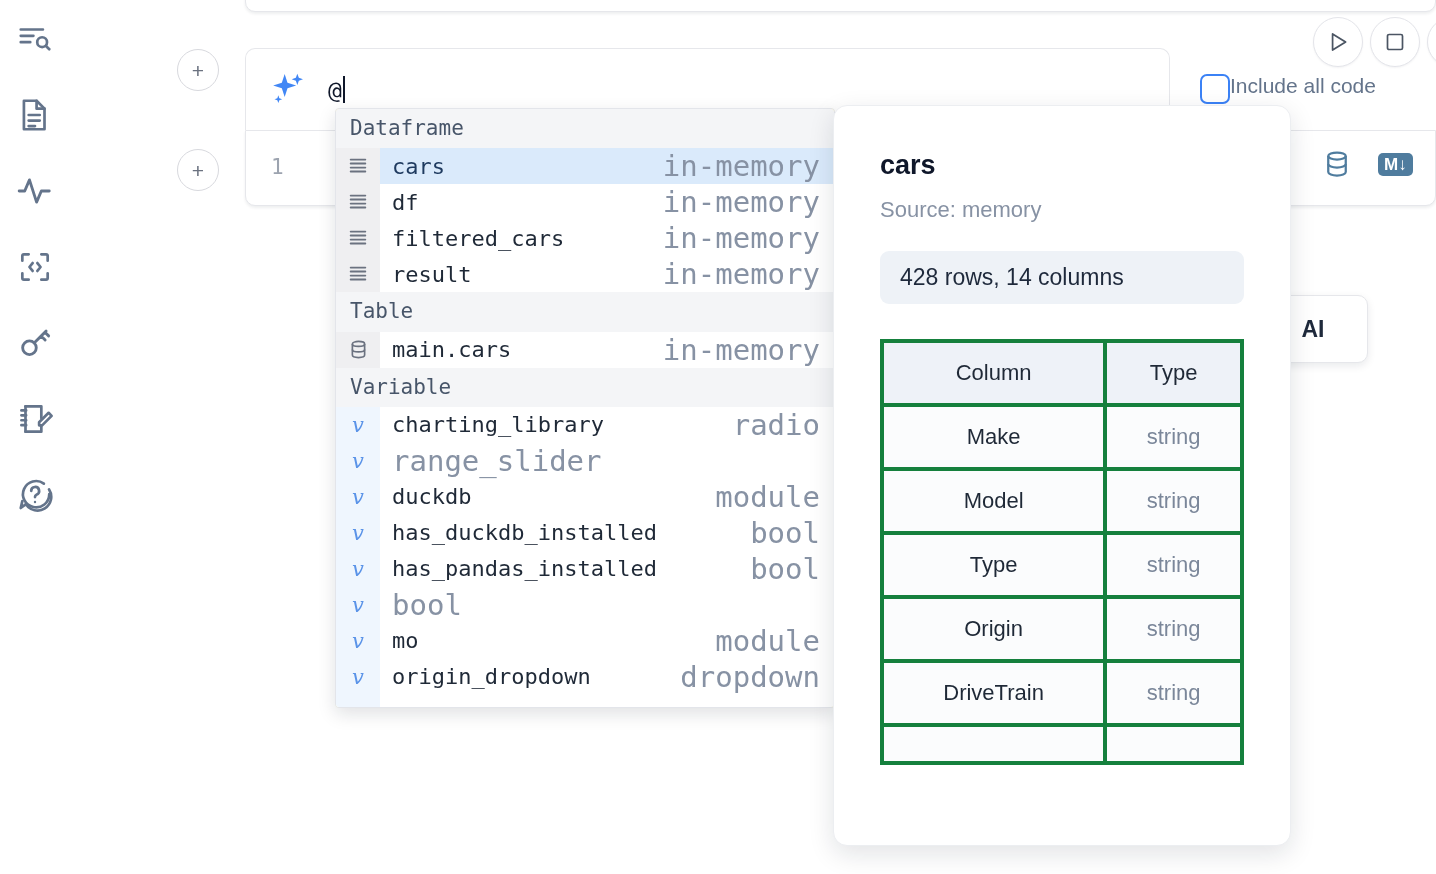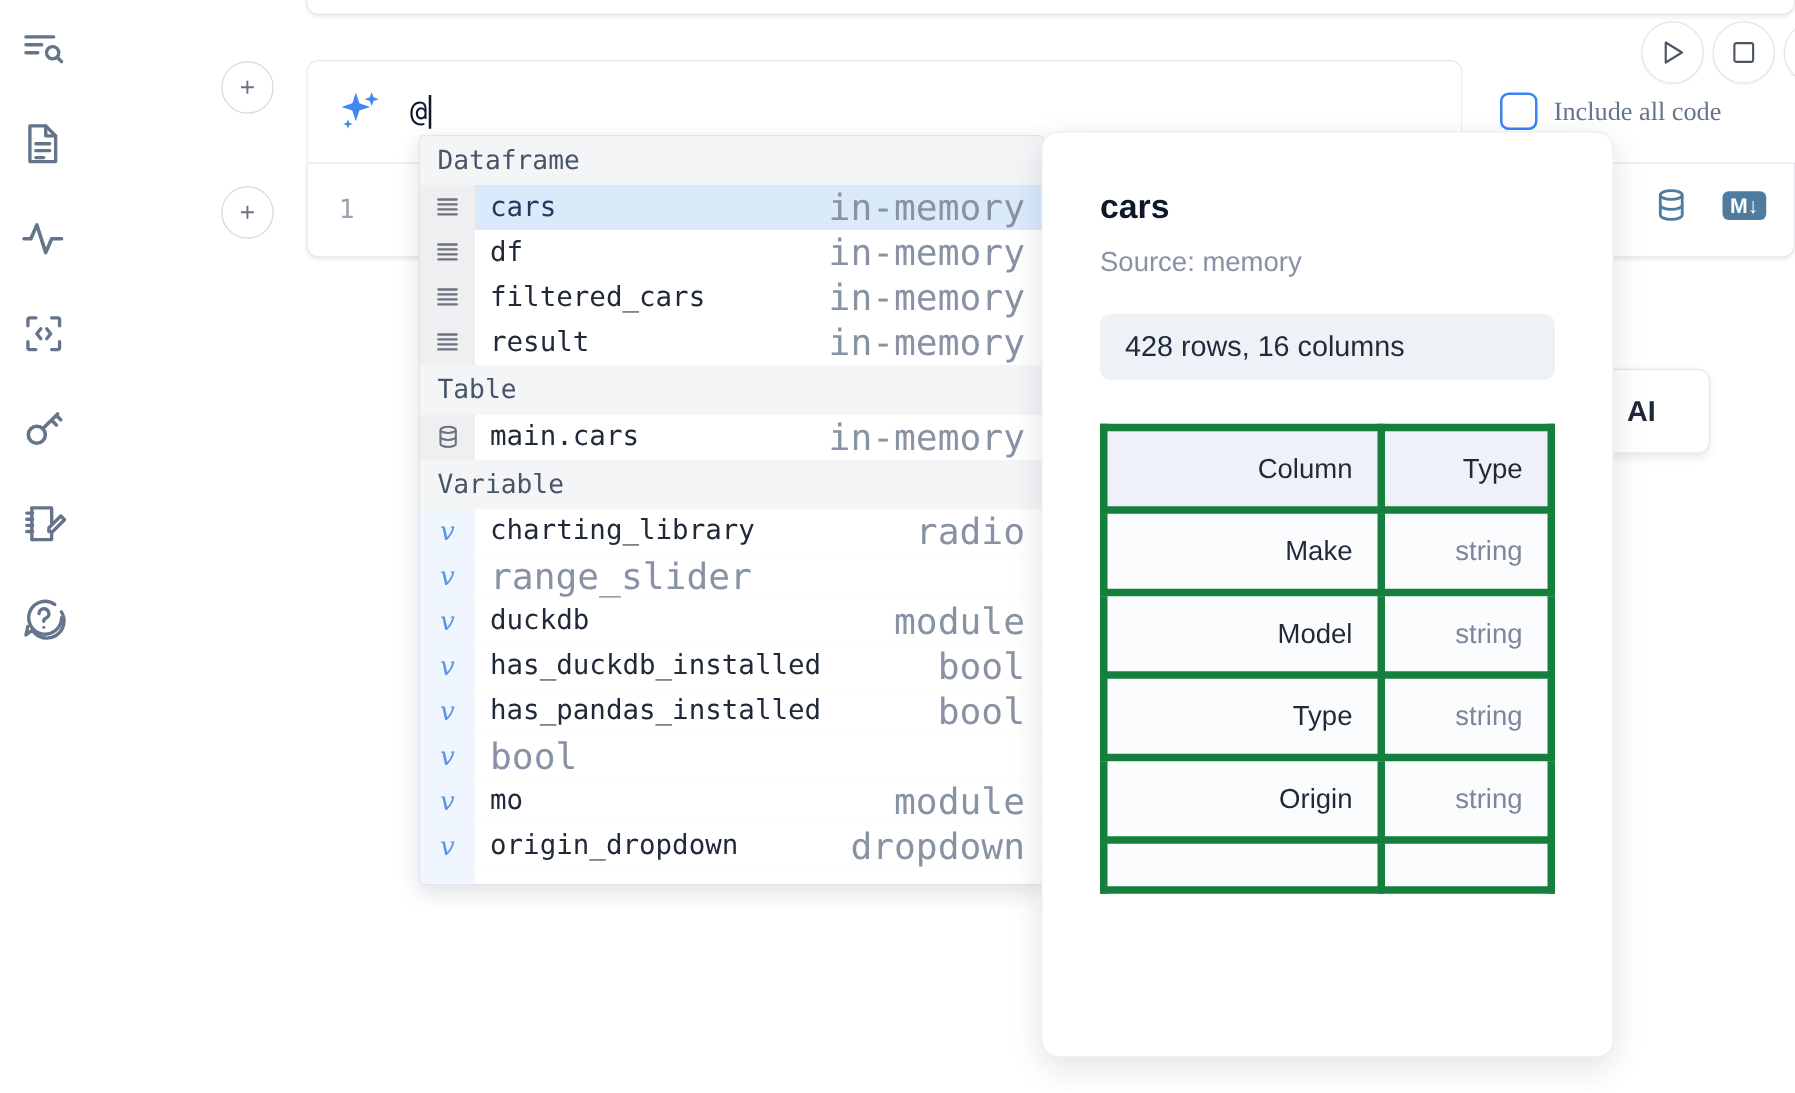--- a/index.html
+++ b/index.html
@@ -64,21 +64,21 @@
     display: flex; align-items: center; justify-content: center;
     color: #4b5563; cursor: pointer; box-shadow: 0 1px 2px rgba(15,23,42,.05);
   }
   .btn-run  { left: 1313px; top: 17px; }
   .btn-stop { left: 1370px; top: 17px; }
   .btn-more { left: 1427px; top: 17px; }
 
   
   .include-row {
     position: absolute; left: 1200px; top: 74px;
-    display: flex; align-items: center; gap: 13px; cursor: pointer; font-family: Liberation Serif, serif;
+    display: flex; align-items: flex-start; cursor: pointer;
   }
   .chk {
     width: 30px; height: 30px; border-radius: 7px;
     border: 2.2px solid #3b82f6; background: #fff;
   }
   .include-label { font-size: 21px; color: #64748b; }
 
   
   .code-cell {
     position: absolute; left: 245px; top: 130px; width: 1191px; height: 76px;
@@ -154,21 +154,21 @@
   .panel-source { font-size: 22px; color: #8792a4; margin-top: 16px; }
   .panel-shape {
     margin-top: 28px; background: #eef2f7; border-radius: 9px;
     padding: 13px 20px; font-size: 23px; color: #1e293b;
   }
   .schema {
     margin-top: 35px; width: 100%; border-collapse: collapse;
     table-layout: fixed;
   }
   .schema th, .schema td {
-    border: 6px solid #15803d; padding: 17px 20px; text-align: right;
+    border: 4px solid #15803d; padding: 17px 20px; text-align: center;
     font-size: 22px;
   }
   .schema th { background: #eef2f8; color: #1f2937; font-weight: 400; }
   .schema td.col-name {
     font-family: Liberation Sans, sans-serif; color: #1f2937; background: #fbfcfd;
   }
   .schema td.col-type { color: #7b879a; background: #fbfcfd; }
   .schema col.c1 { width: 62%; }
   .schema col.c2 { width: 38%; }
 </style>
@@ -420,21 +420,21 @@
 
     <div class="ac-row var">
       <span class="ac-gutter">v</span>
       <span class="ac-label-wrap"></span>
     </div>
   </div>
 
   <div class="panel">
     <div class="panel-title">cars</div>
     <div class="panel-source">Source: memory</div>
-    <div class="panel-shape">428 rows, 16 columns</div>
+    <div class="panel-shape">428 rows, 14 columns</div>
 
     <table class="schema">
       <colgroup>
           <col class="c1">
           <col class="c2">
         </colgroup>
       <thead>
         <tr>
           <th>Column</th>
           <th>Type</th>
@@ -451,20 +451,24 @@
         </tr>
         <tr>
           <td class="col-name">Type</td>
           <td class="col-type">string</td>
         </tr>
         <tr>
           <td class="col-name">Origin</td>
           <td class="col-type">string</td>
         </tr>
         <tr>
+          <td class="col-name">DriveTrain</td>
+          <td class="col-type">string</td>
+        </tr>
+        <tr>
           <td class="col-name"></td>
           <td class="col-type"></td>
         </tr>
       </tbody>
     </table>
   </div>
 
 </div>
 
 </body></html>

